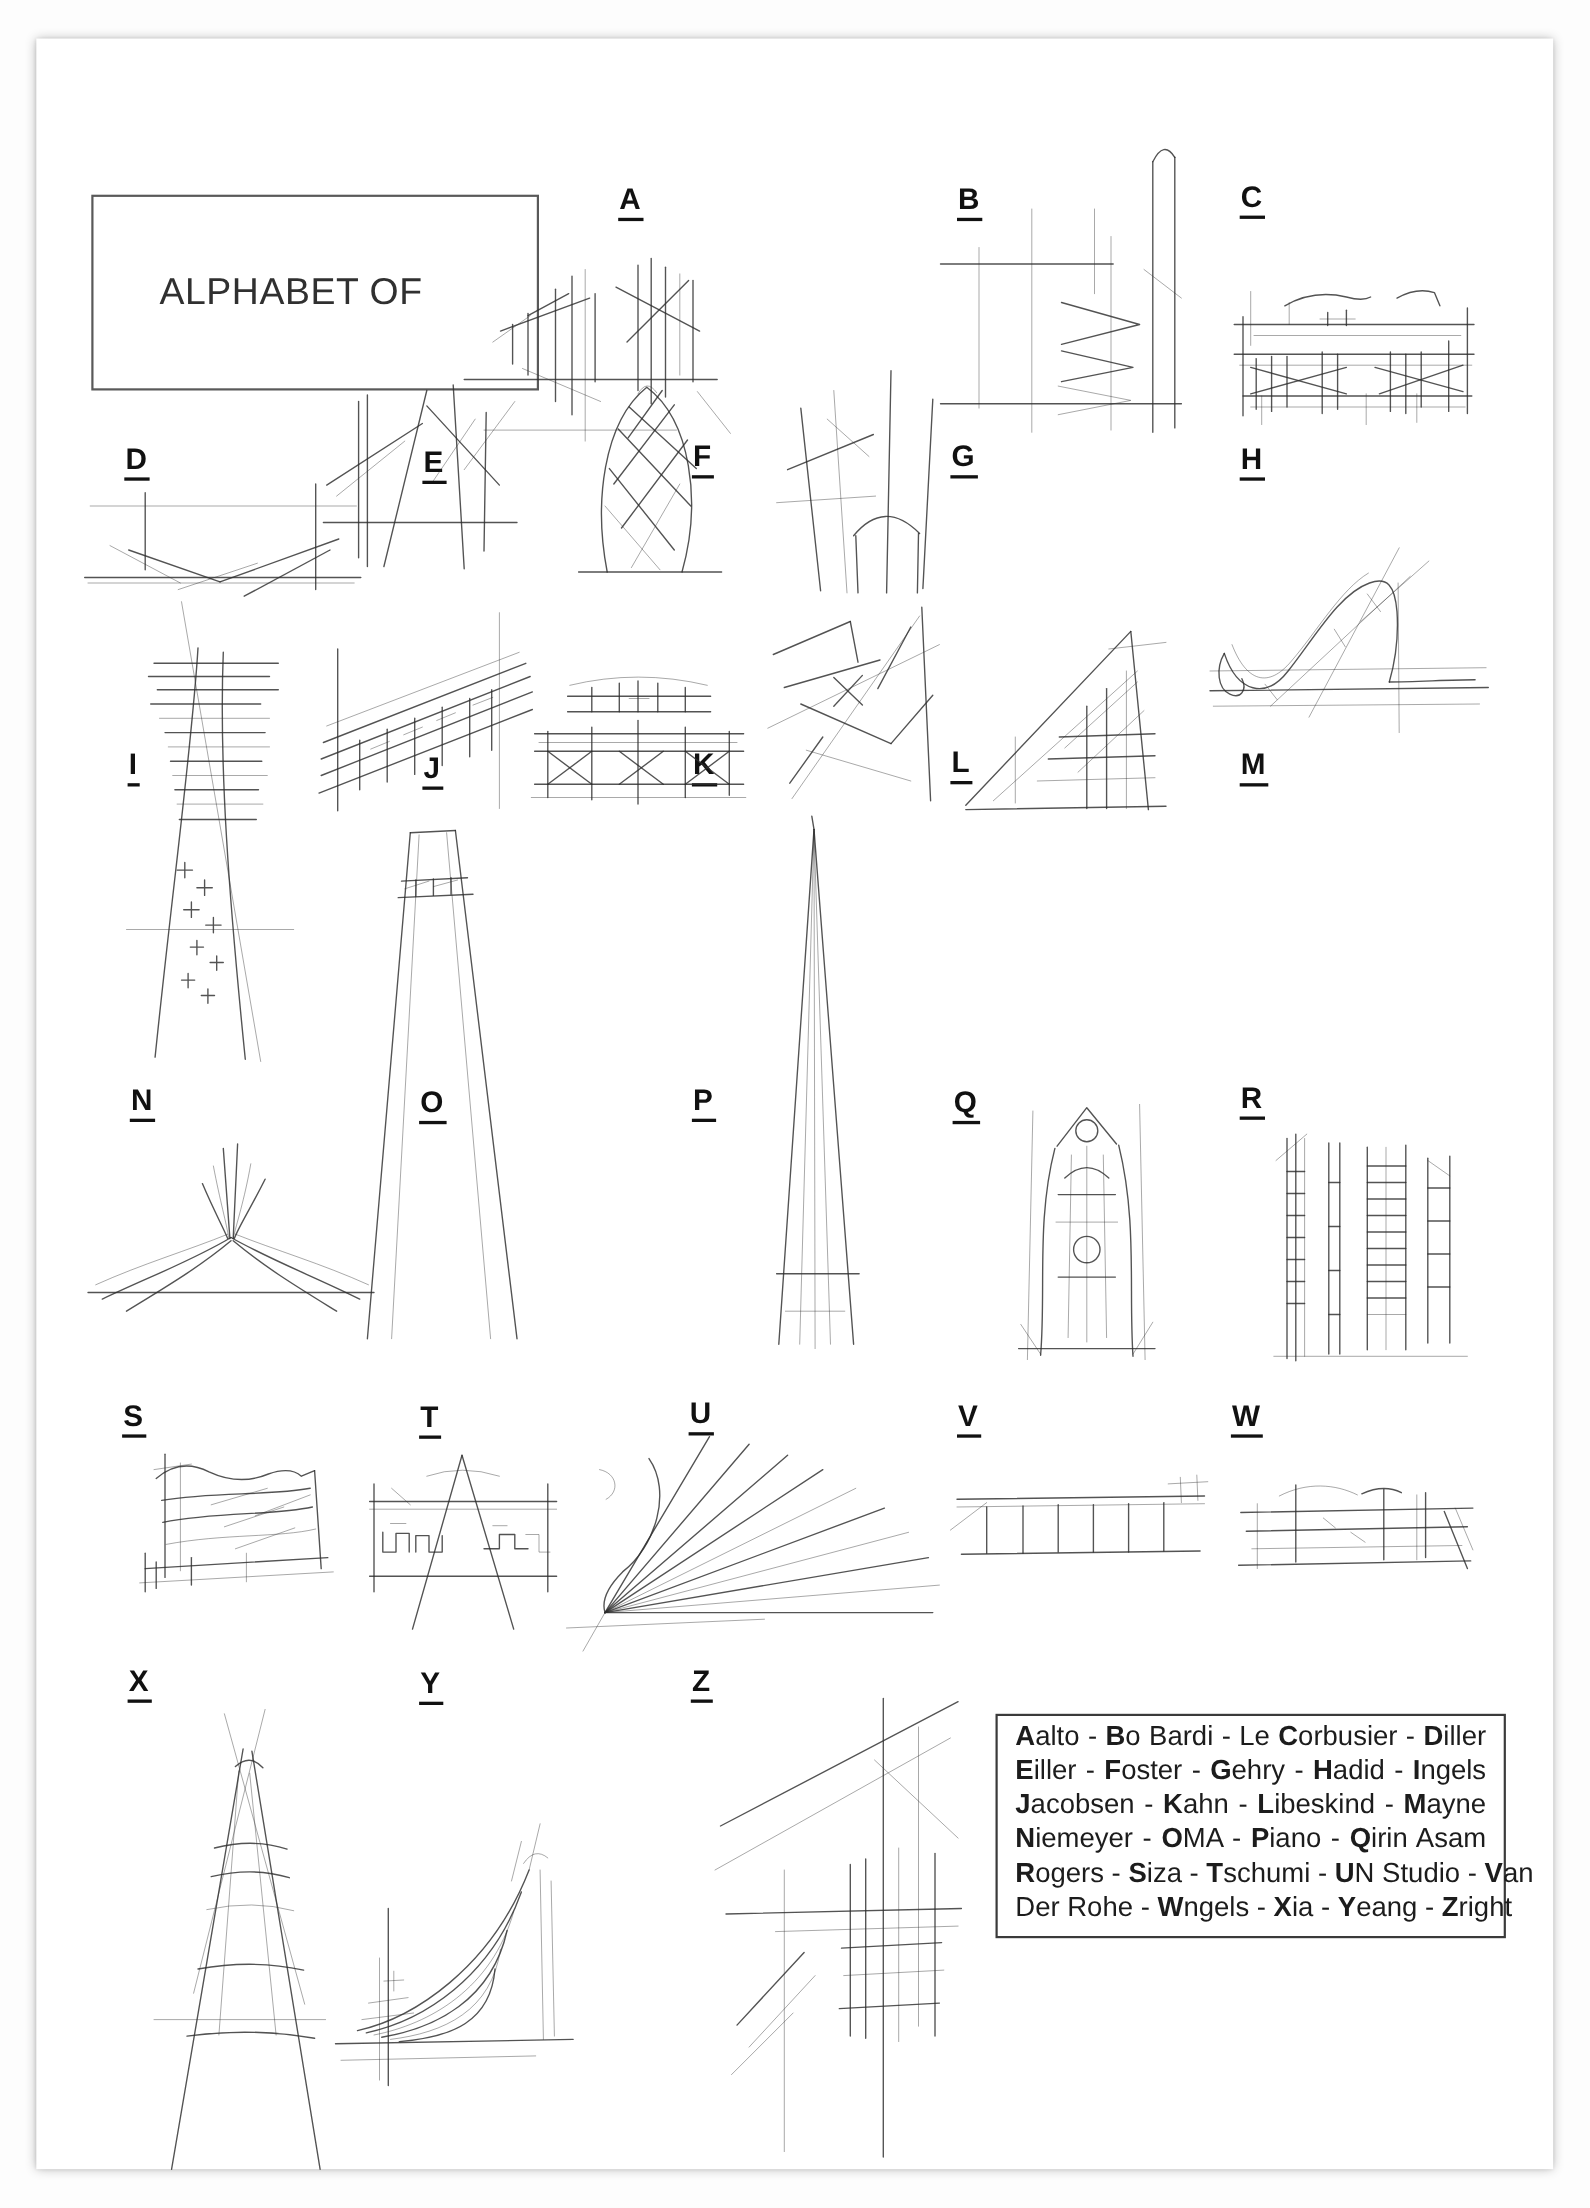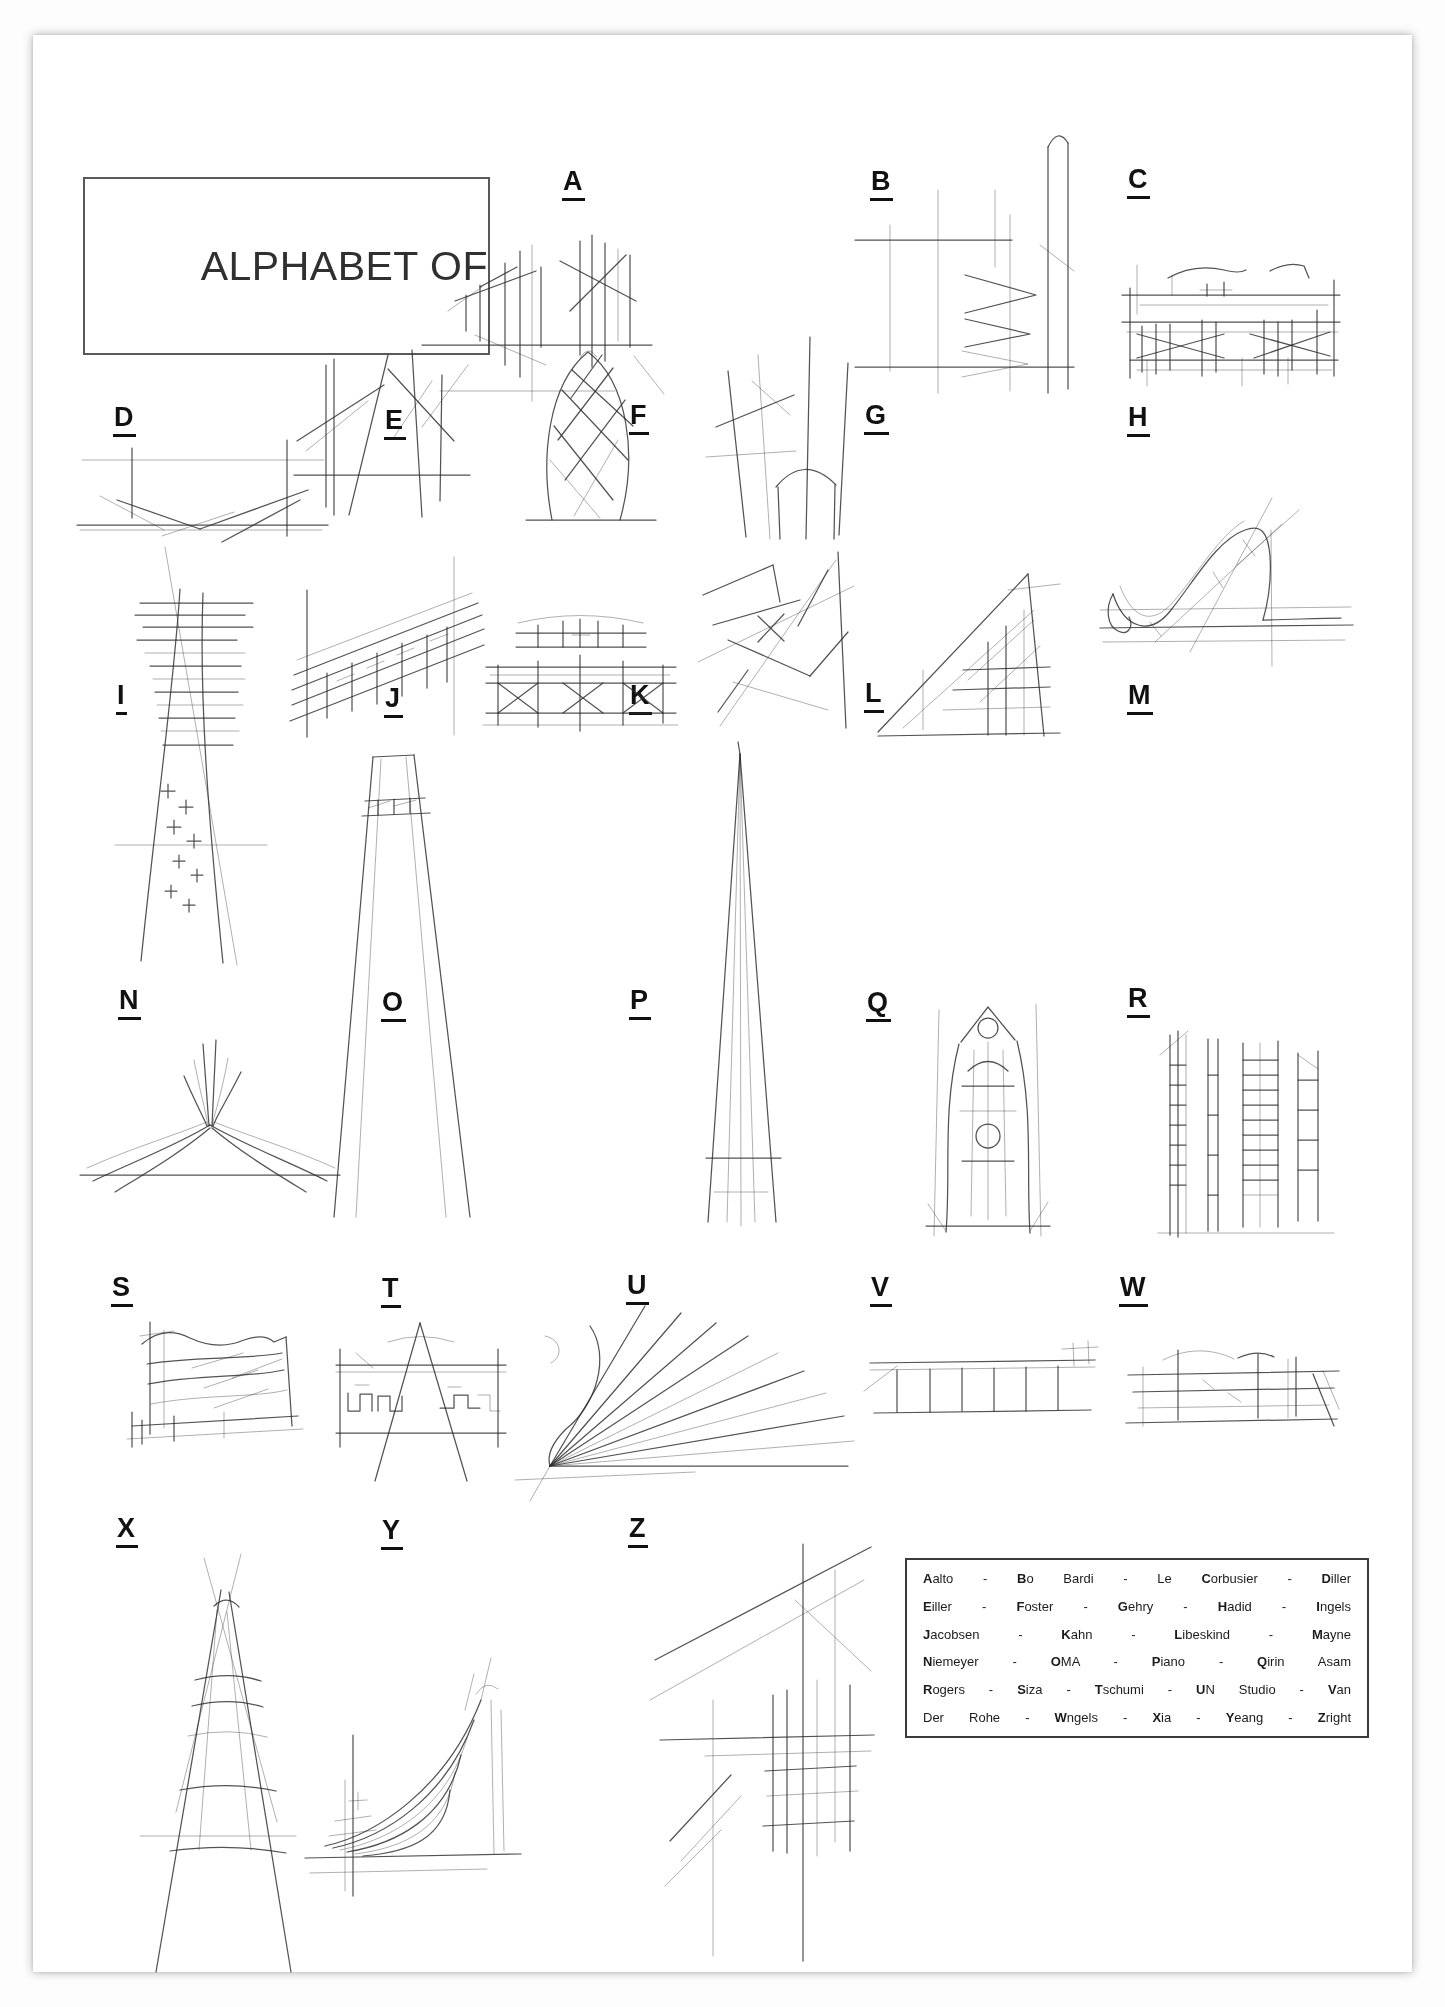--- a/index.html
+++ b/index.html
@@ -9,37 +9,37 @@
     position:absolute; left:33px; top:35px; width:1379px; height:1937px;
     background:#ffffff;
     box-shadow:0 0 10px rgba(0,0,0,.30), 0 0 3px rgba(0,0,0,.12);
   }
   .title-box {
     position:absolute; left:50px; top:142px; width:407px; height:178px;
     border:2px solid #595959; box-sizing:border-box;
     display:flex; flex-direction:column; justify-content:center;
     padding-left:60px;
   }
-  .title-line { font-size:41px; line-height:1.28; color:#303030; letter-spacing:.5px; font-weight:400;text-align:right; }
+  .title-line { font-size:34px; line-height:1.28; color:#303030; letter-spacing:.5px; font-weight:400; }
   .title-line strong { font-weight:700; color:#141414; }
   .letter-label {
     position:absolute; display:inline-block;
     font-size:27px; font-weight:700; color:#111;
     line-height:1; padding:0 2px 3px 1px;
     border-bottom:3.5px solid #111; letter-spacing:.5px;
   }
   svg.sketch { position:absolute; overflow:visible; }
   .ln { fill:none; stroke:var(--sketch,#2d2d2d); stroke-width:1.25; stroke-linecap:round; stroke-linejoin:round; opacity:.82; }
   .lt { stroke-width:.9; opacity:.42; }
   .credits-box {
-    position:absolute; left:872px; top:1523px; width:464px; height:180px;
+    position:absolute; left:872px; top:1523px; width:464px; height:204px;
     border:2px solid #3a3a3a; box-sizing:border-box;
     padding:11px 16px 10px 16px; color:#1c1c1c;
-    font-size:13px; line-height:1.25;
-    display:flex; flex-direction:column; justify-content:space-between;
+    font-size:25px; line-height:1.25;
+    display:flex; flex-direction:column; justify-content:flex-end;
   }
   .credits-line { text-align:justify; text-align-last:justify; white-space:nowrap; }
   .credits-line b { font-weight:700; }
 </style>
 </head>
 <body>
 
 <div class="page">
   <div class="poster">
     <div class="title-box">

